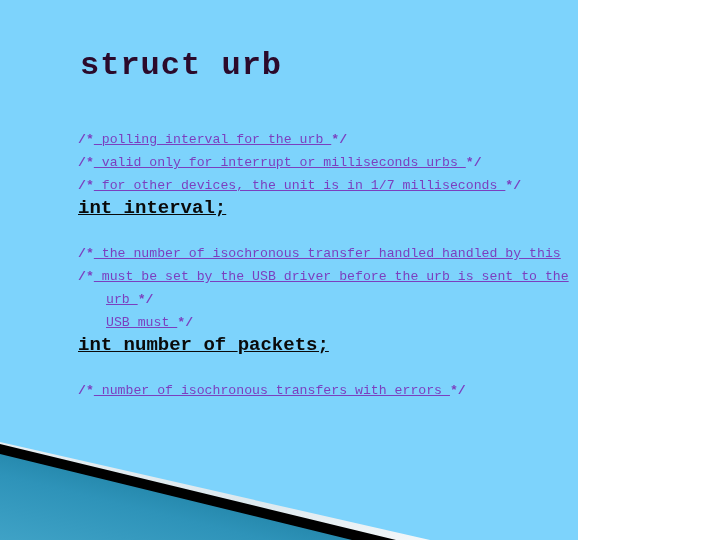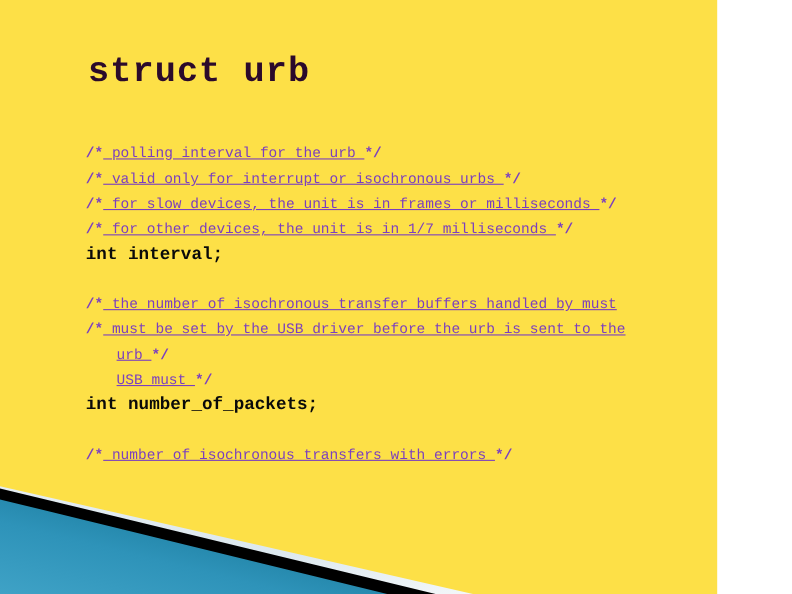--- a/index.html
+++ b/index.html
@@ -10,23 +10,23 @@
     width: 720px;
     height: 540px;
     background: #FFFFFF;
     font-family: "Liberation Mono", "DejaVu Sans Mono", monospace;
     overflow: hidden;
     position: relative;
   }
 
   .slide {
     position: relative;
-    width: 652px;
+    width: 578px;
     height: 540px;
-    background: #fde047;
+    background: #7dd3fc;
     overflow: hidden;
   }
 
   
   .slide-title {
     position: absolute;
     left: 80px;
     top: 46px;
     font-family: "Liberation Mono", "DejaVu Sans Mono", monospace;
     font-size: 32px;
@@ -70,22 +70,23 @@
     font-weight: normal;
     text-decoration: underline;
   }
   .comment.indented {
     padding-left: 28px;
   }
 
   .decl {
     color: #0A0A0A;
     font-weight: bold;
-    font-size: 16px;
+    font-size: 19px;
     line-height: 23px;
+    text-decoration: underline;
   }
 
   
   .footer-art {
     position: absolute;
     left: 0;
     bottom: 0;
     width: 720px;
     height: 110px;
     pointer-events: none;
@@ -100,28 +101,27 @@
 <body>
 
 <div class="slide">
 
   <div class="slide-title">struct urb</div>
 
   <div class="code-body">
 
     <div class="code-block">
       <div class="code-line comment"><span class="marker">/*</span><span class="text"> polling interval for the urb </span><span class="marker">*/</span></div>
-      <div class="code-line comment"><span class="marker">/*</span><span class="text"> valid only for interrupt or isochronous urbs </span><span class="marker">*/</span></div>
-      <div class="code-line comment"><span class="marker">/*</span><span class="text"> for slow devices, the unit is in frames or milliseconds </span><span class="marker">*/</span></div>
+      <div class="code-line comment"><span class="marker">/*</span><span class="text"> valid only for interrupt or milliseconds urbs </span><span class="marker">*/</span></div>
       <div class="code-line comment"><span class="marker">/*</span><span class="text"> for other devices, the unit is in 1/7 milliseconds </span><span class="marker">*/</span></div>
       <div class="code-line decl">int interval;</div>
     </div>
 
     <div class="code-block">
-      <div class="code-line comment"><span class="marker">/*</span><span class="text"> the number of isochronous transfer buffers handled by must</span><span class="marker"></span></div>
+      <div class="code-line comment"><span class="marker">/*</span><span class="text"> the number of isochronous transfer handled handled by this</span><span class="marker"></span></div>
       <div class="code-line comment"><span class="marker">/*</span><span class="text"> must be set by the USB driver before the urb is sent to the</span><span class="marker"></span></div>
       <div class="code-line comment indented"><span class="marker"></span><span class="text">urb </span><span class="marker">*/</span></div>
       <div class="code-line comment indented"><span class="marker"></span><span class="text">USB must </span><span class="marker">*/</span></div>
       <div class="code-line decl">int number_of_packets;</div>
     </div>
 
     <div class="code-block">
       <div class="code-line comment"><span class="marker">/*</span><span class="text"> number of isochronous transfers with errors </span><span class="marker">*/</span></div>
     </div>
 

